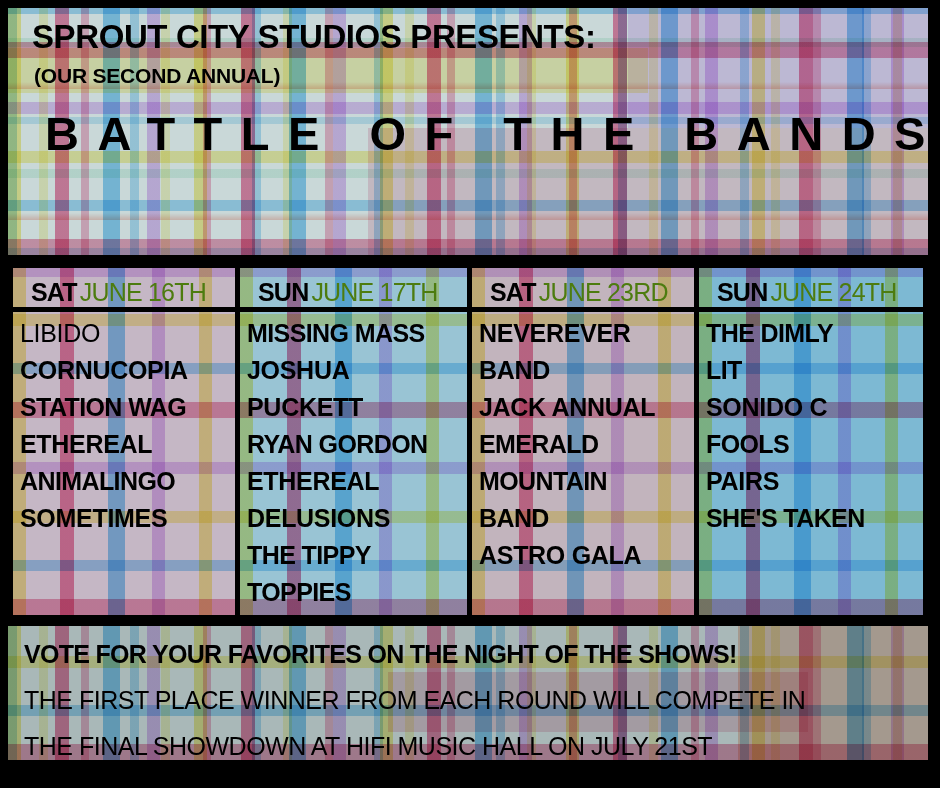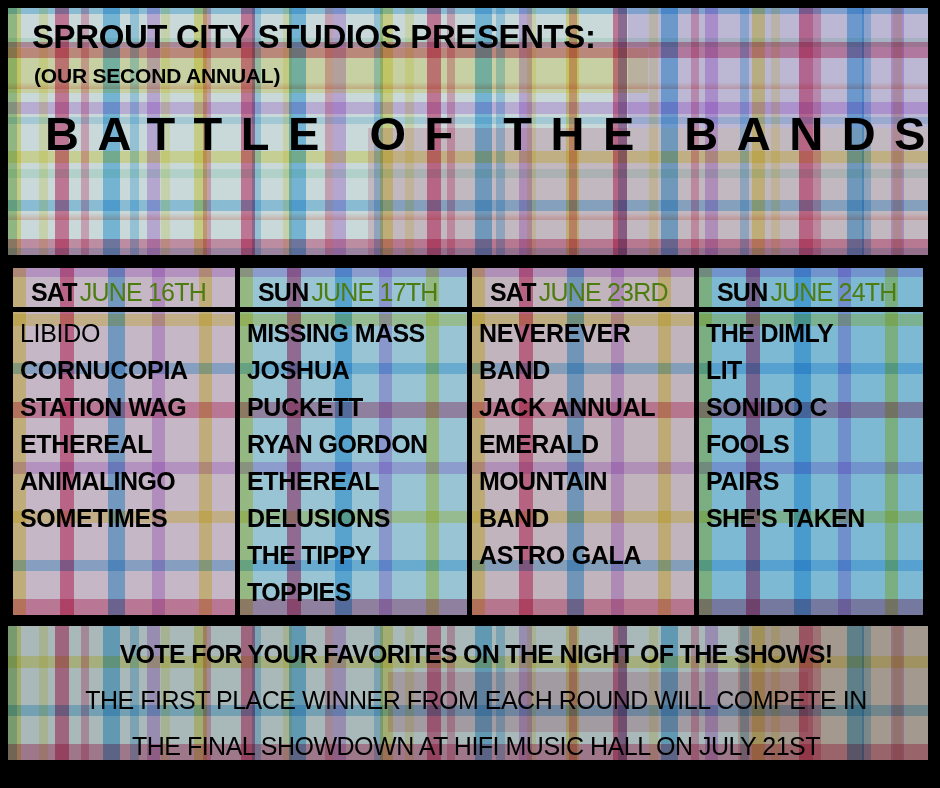--- a/index.html
+++ b/index.html
@@ -196,21 +196,20 @@
     white-space: nowrap;
   }
   .band.bold { font-weight: 800; letter-spacing: -0.6px; }
   .band.reg  { font-weight: 700; }
 
   
   #footer-band {
     top: 626px;
     height: 134px;
     box-sizing: border-box;
-    text-align: center;
   }
   .ftr-inner {
     position: relative;
     z-index: 5;
     padding: 14px 0 0 16px;
     color: #000;
   }
   #vote-line {
     font-size: 25px;
     font-weight: 800;

